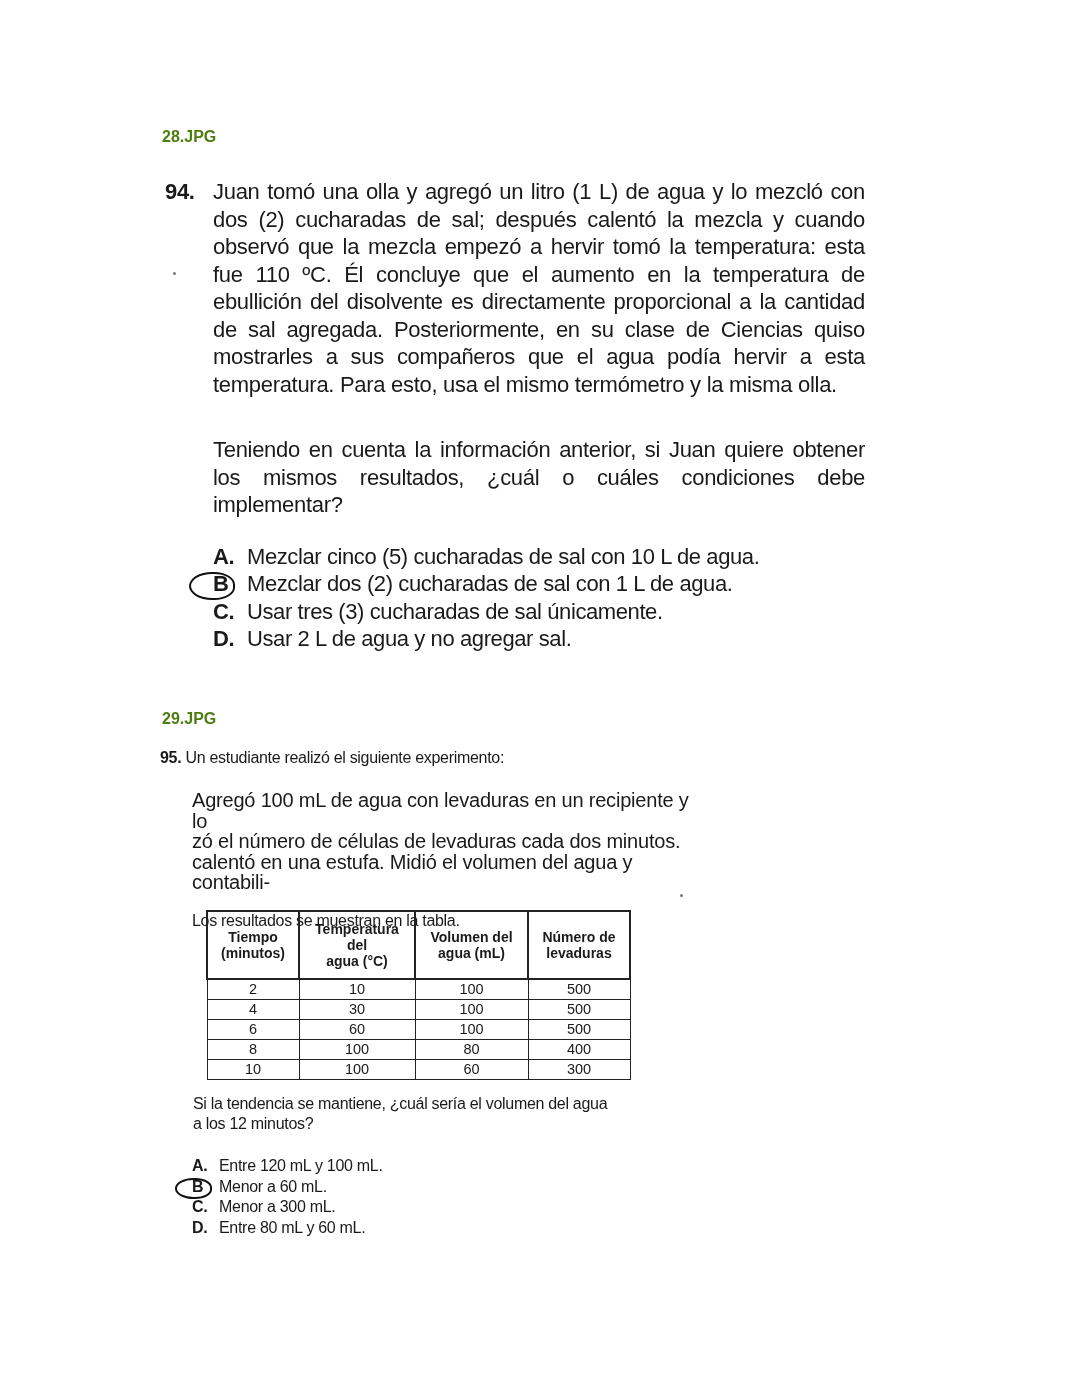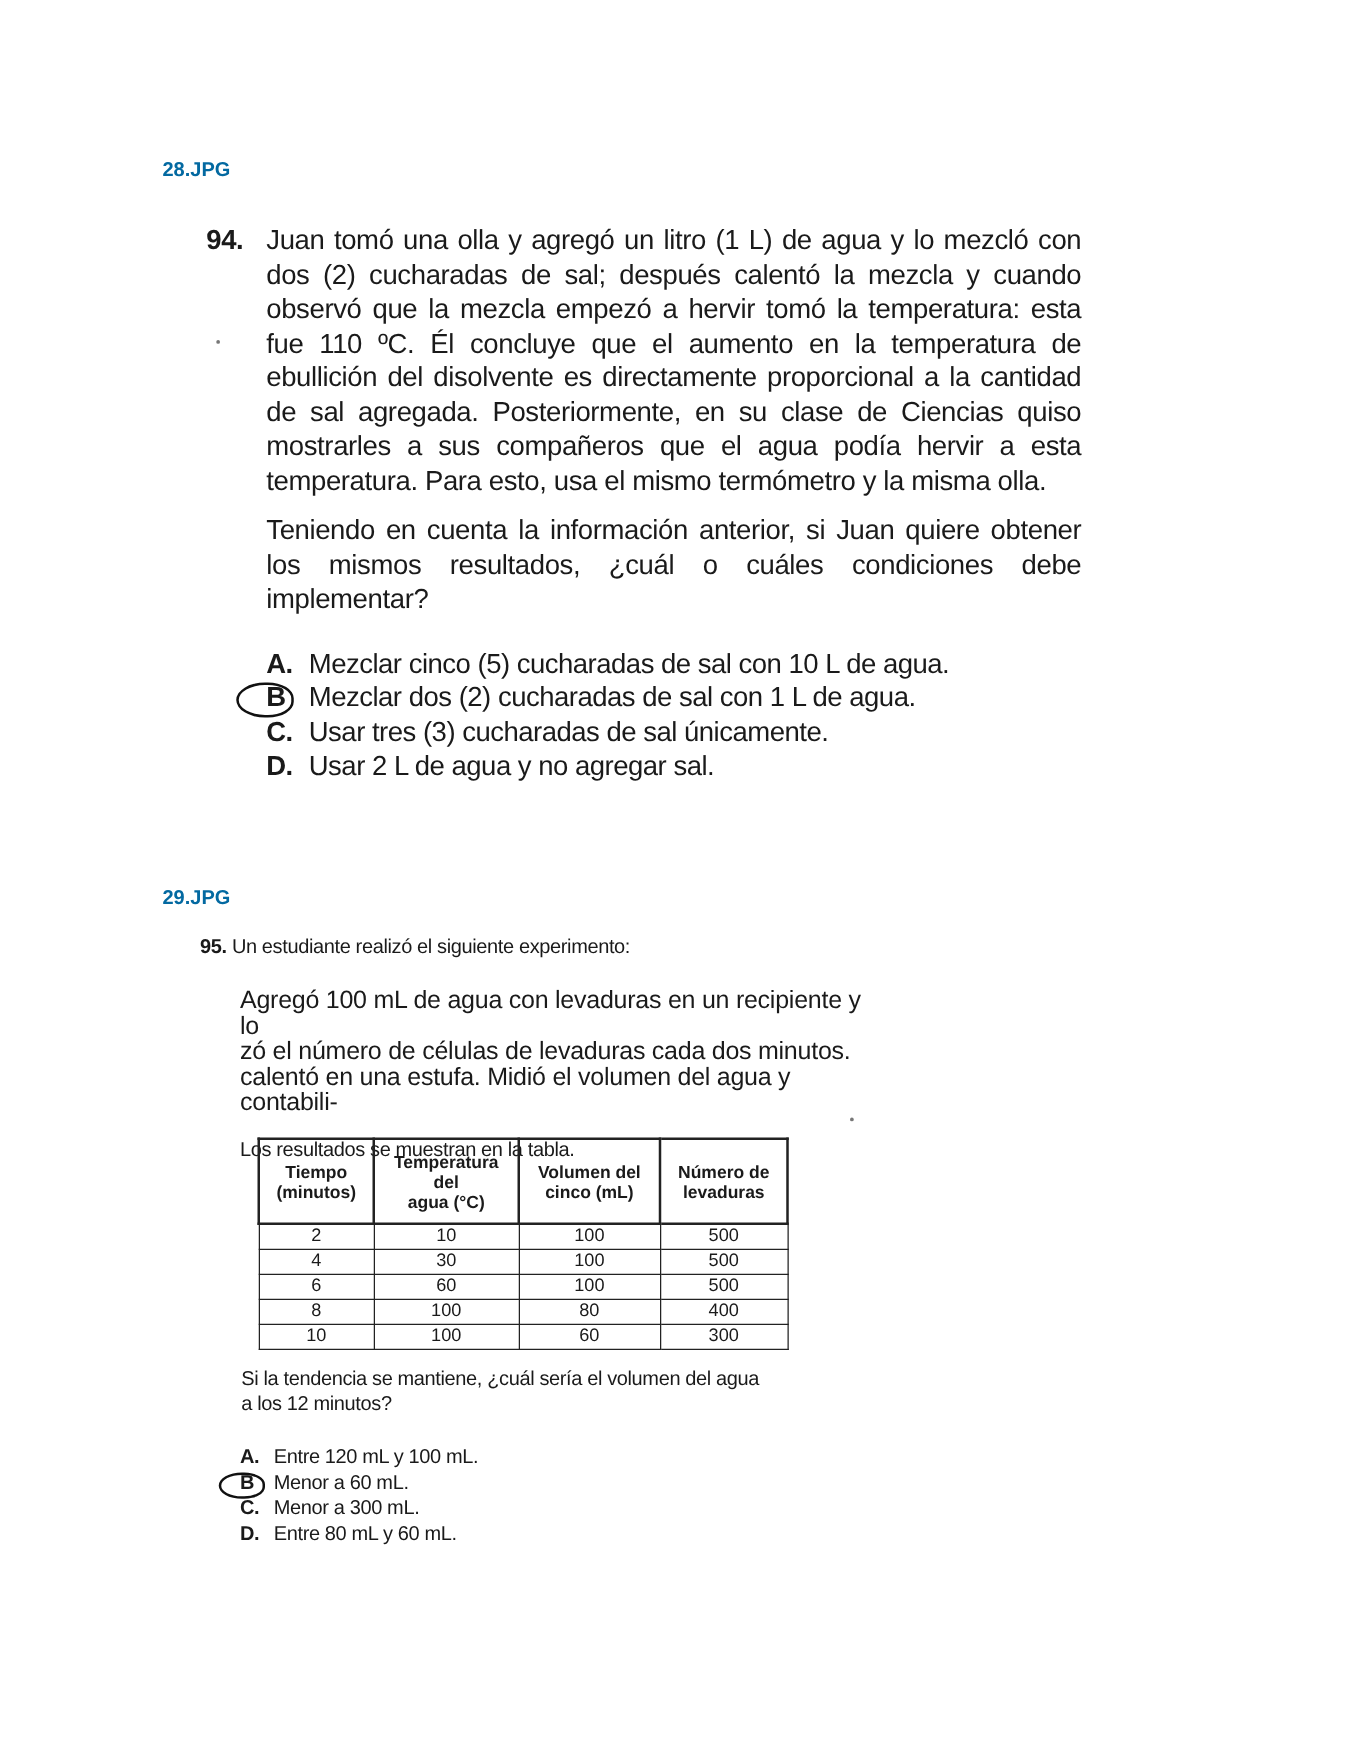--- a/index.html
+++ b/index.html
@@ -1,25 +1,25 @@
 <!DOCTYPE html>
 <html><head>
 <meta charset="utf-8">
 <style>
   html, body { margin:0; padding:0; background:#ffffff; }
   body { width:1080px; height:1397px; position:relative; overflow:hidden; color:#111; }
-  .file-label { position:absolute; left:130px; font-family:"Liberation Sans", sans-serif; font-weight:bold; font-size:16px; color:#0369a1; }
+  .file-label { position:absolute; left:162px; font-family:"Liberation Sans", sans-serif; font-weight:bold; font-size:16px; color:#4d7c0f; }
   .scan { position:absolute; font-family:"Liberation Sans", sans-serif; color:#1a1a1a; }
   
   #q94 { left:165px; top:178px; width:700px; }
   .q94-stem { font-size:22px; line-height:27.5px; text-align:justify; letter-spacing:-0.3px; }
   .q94-stem .qnum { font-weight:bold; display:inline-block; width:48px; }
   .q94-first { display:flex; }
   .q94-first .txt { flex:1; }
-  .q94-prompt { margin-left:48px; margin-top:12px; font-size:22px; line-height:27.5px; text-align:justify; letter-spacing:-0.3px; }
+  .q94-prompt { margin-left:48px; margin-top:38px; font-size:22px; line-height:27.5px; text-align:justify; letter-spacing:-0.3px; }
   .opts94 { margin-top:24px; margin-left:48px; font-size:22px; line-height:27.5px; letter-spacing:-0.4px; }
   .opt { display:flex; align-items:baseline; position:relative; }
   .opt .letter { font-weight:bold; width:34px; display:inline-block; }
   .opts94 .opt .letter { margin-left:0; }
   .circled { position:absolute; border:2.5px solid #111; border-radius:50% 45% 45% 50%; }
   
   #q95 { left:160px; top:748px; width:540px; }
   .q95-head { font-size:16px; line-height:20px; letter-spacing:-0.3px; }
   .q95-head .qnum { font-weight:bold; }
   .q95-par { margin-left:32px; margin-top:22px; font-size:20px; line-height:20.5px; letter-spacing:-0.2px; }
@@ -88,21 +88,21 @@
       <div>Tiempo</div>
       <div>(minutos)</div>
     </th>
     <th style="width:102px;">
       <div>Temperatura</div>
       <div>del</div>
       <div>agua (°C)</div>
     </th>
     <th style="width:99px;">
       <div>Volumen del</div>
-      <div>cinco (mL)</div>
+      <div>agua (mL)</div>
     </th>
     <th style="width:88px;">
       <div>Número de</div>
       <div>levaduras</div>
     </th>
   </tr>
   <tr>
     <td>2</td>
     <td>10</td>
     <td>100</td>

